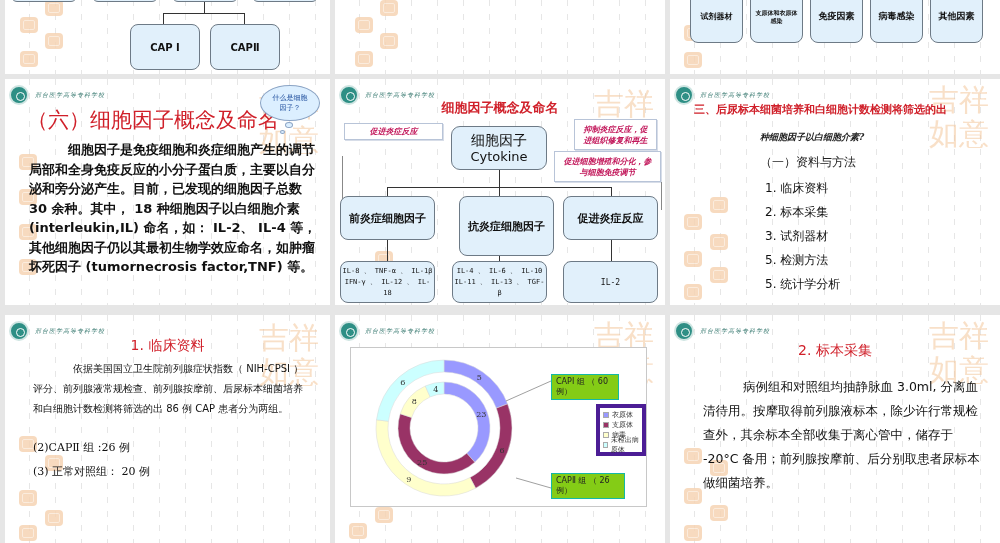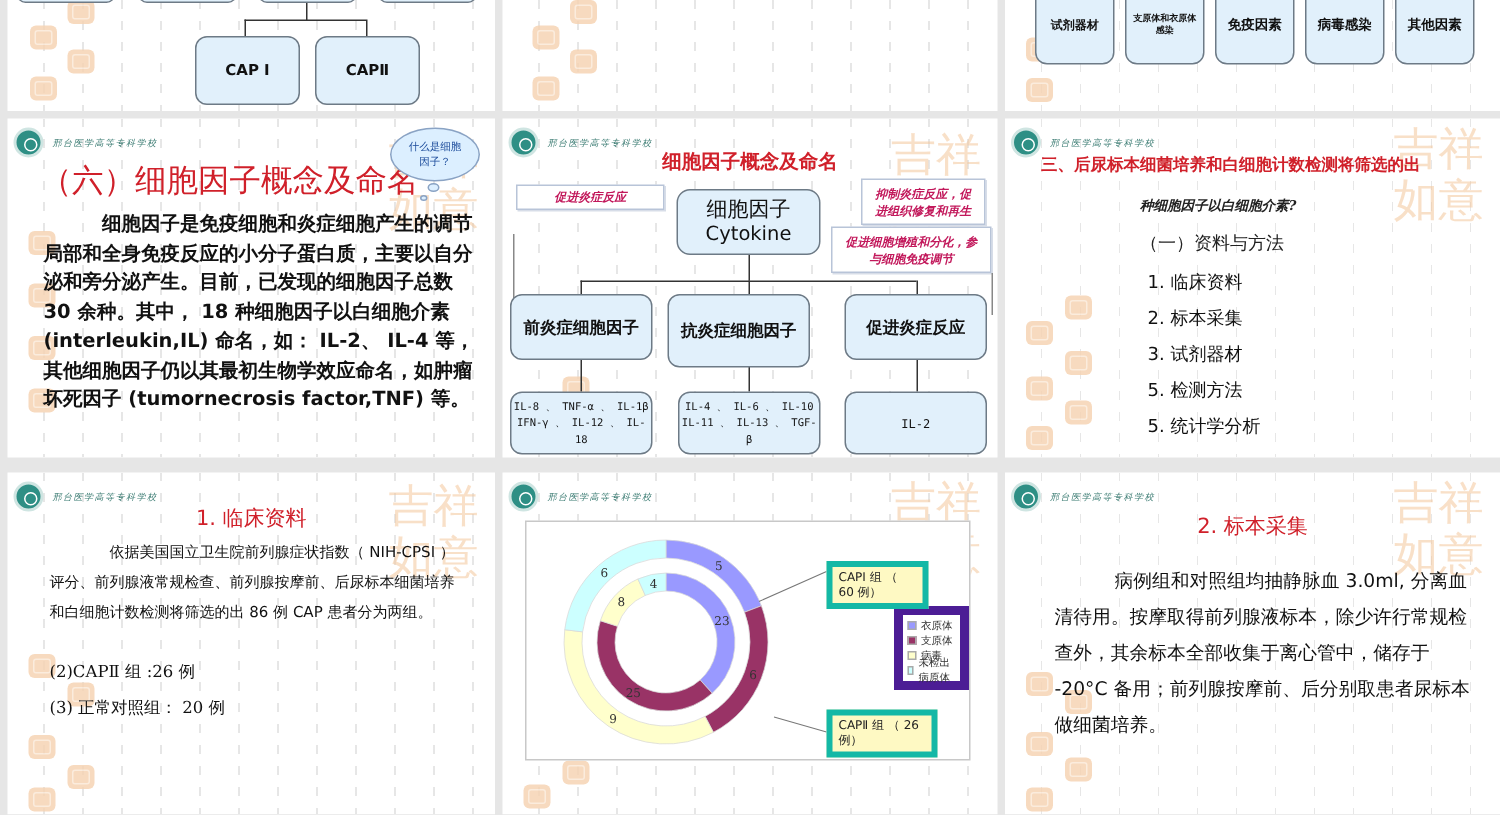--- a/index.html
+++ b/index.html
@@ -19,21 +19,21 @@
   .school { font-size: 6px; color: #3a7b72; letter-spacing: 1px; font-style: italic; }
   .title-red { color: #d0202a; font-weight: bold; }
   .box { position: absolute; background: #e1f0fb; border: 1px solid #6d7a86; border-radius: 8px; display: flex; align-items: center; justify-content: center; text-align: center; font-weight: bold; color: #111; }
   .line { position: absolute; background: #333; }
   .note { position: absolute; background: #fff; border: 1px solid #b8c4d8; box-shadow: 1px 1px 0 #d7dde8; color: #c2185b; font-size: 8px; font-style: italic; font-family: "DejaVu Serif", serif; font-weight: bold; text-align: center; display: flex; align-items: center; justify-content: center; line-height: 11px; }
   .body-text { position: absolute; color: #111; font-size: 13px; line-height: 19.5px; }
   .list { position: absolute; font-size: 12px; color: #111; }
   .list div { height: 24px; }
   .legend-item { display: flex; align-items: center; gap: 3px; font-size: 7px; color: #333; font-family: "DejaVu Serif", serif; height: 10px; }
   .legend-swatch { width: 6px; height: 6px; border: 1px solid #aaa; }
-  .callout { position: absolute; background: #fef9c3; border: 4px solid #14b8a6; font-size: 8px; line-height: 10px; padding: 2px 4px; color: #222; }
+  .callout { position: absolute; background: #84cc16; border: 1px solid #14b8a6; font-size: 8px; line-height: 10px; padding: 2px 4px; color: #222; }
 </style>
 </head>
 <body>
 
 <div class="grid">
 
   <div class="slide" style="left:5px; top:0; width:325px; height:74px;">
     <div class="dash"></div>
     <div class="seal" style="left:40px; top:0;"></div>
     <div class="seal" style="left:15px; top:17px;"></div>
@@ -131,21 +131,21 @@
     <div class="line" style="left:276px; top:108px; width:1px; height:9px;"></div>
     <div class="line" style="left:52px; top:161px; width:1px; height:21px;"></div>
     <div class="line" style="left:164px; top:161px; width:1px; height:21px;"></div>
     <div class="line" style="left:276px; top:161px; width:1px; height:21px;"></div>
     <div style="position:absolute; left:7px; top:77px; width:1px; height:80px; background:#888;"></div>
     <div style="position:absolute; left:326px; top:103px; width:1px; height:28px; background:#888;"></div>
 
     <div class="box" style="left:5px; top:117px; width:95px; height:44px; font-size:11px;">
         <span>前炎症细胞因子</span>
       </div>
-    <div class="box" style="left:110px; top:117px; width:95px; height:49px; font-size:11px;">
+    <div class="box" style="left:124px; top:117px; width:95px; height:60px; font-size:11px;">
         <span>抗炎症细胞因子</span>
       </div>
     <div class="box" style="left:228px; top:117px; width:95px; height:44px; font-size:11px;">
         <span>促进炎症反应</span>
       </div>
 
     <div class="box" style="left:5px; top:182px; width:95px; height:42px; font-size:7px; font-weight:normal; flex-direction:column; line-height:11px; font-family:'DejaVu Sans Mono', monospace;">
       <span>IL-8 、 TNF-α 、 IL-1β</span>
       <span>IFN-γ 、 IL-12 、 IL-18</span>
     </div>
@@ -226,21 +226,21 @@
           <text x="128.22001429733166" y="31.97500031459331" text-anchor="middle" font-size="8" font-family="DejaVu Serif, serif" fill="#333">5</text>
           <path d="M156.5811045026082,55.88686768110758 A68,68 0 0 1 124.60117569897625,140.21100974441828 L119.02449763445102,129.58553743657976 A56,56 0 0 0 145.36090959038324,60.14212632561801 Z" fill="#993366" stroke="#d8d8d8" stroke-width="0.5"></path>
           <text x="150.9710070464957" y="104.98550299663721" text-anchor="middle" font-size="8" font-family="DejaVu Serif, serif" fill="#333">6</text>
           <path d="M124.60117569897625,140.21100974441828 A68,68 0 0 1 25.495796561332327,71.80350574263802 L37.40830305050898,73.2499459057019 A56,56 0 0 0 119.02449763445102,129.58553743657976 Z" fill="#ffffcc" stroke="#d8d8d8" stroke-width="0.5"></path>
           <text x="57.77998570266833" y="134.02499968540667" text-anchor="middle" font-size="8" font-family="DejaVu Serif, serif" fill="#333">9</text>
           <path d="M25.495796561332327,71.80350574263802 A68,68 0 0 1 92.99999999999999,12 L92.99999999999999,24 A56,56 0 0 0 37.40830305050898,73.2499459057019 Z" fill="#ccffff" stroke="#d8d8d8" stroke-width="0.5"></path>
           <text x="51.886395189070676" y="36.59233361339175" text-anchor="middle" font-size="8" font-family="DejaVu Serif, serif" fill="#333">6</text>
           <path d="M155,53 L200,33" stroke="#777" fill="none" stroke-width="0.7"></path>
           <path d="M165,130 L200,140" stroke="#777" fill="none" stroke-width="0.7"></path>
         </svg>
-      <div id="legend" style="position:absolute; left:245px; top:56px; background:#fff; border:6px solid #4c1d95; padding:2px 3px;">
+      <div id="legend" style="position:absolute; left:245px; top:56px; background:#fff; border:4px solid #4c1d95; padding:2px 3px;">
           <div class="legend-item">
             <span class="legend-swatch" style="background: rgb(153, 153, 255);"></span>
             <span>衣原体</span>
           </div>
           <div class="legend-item">
             <span class="legend-swatch" style="background: rgb(153, 51, 102);"></span>
             <span>支原体</span>
           </div>
           <div class="legend-item">
             <span class="legend-swatch" style="background: rgb(255, 255, 204);"></span>

